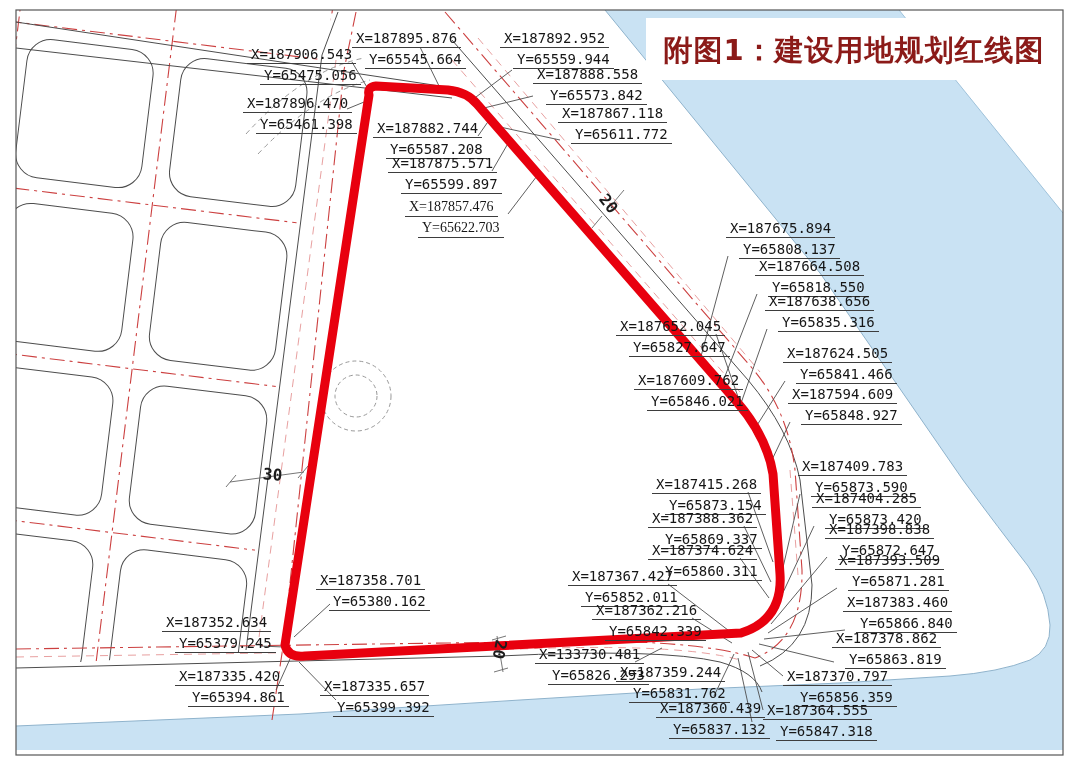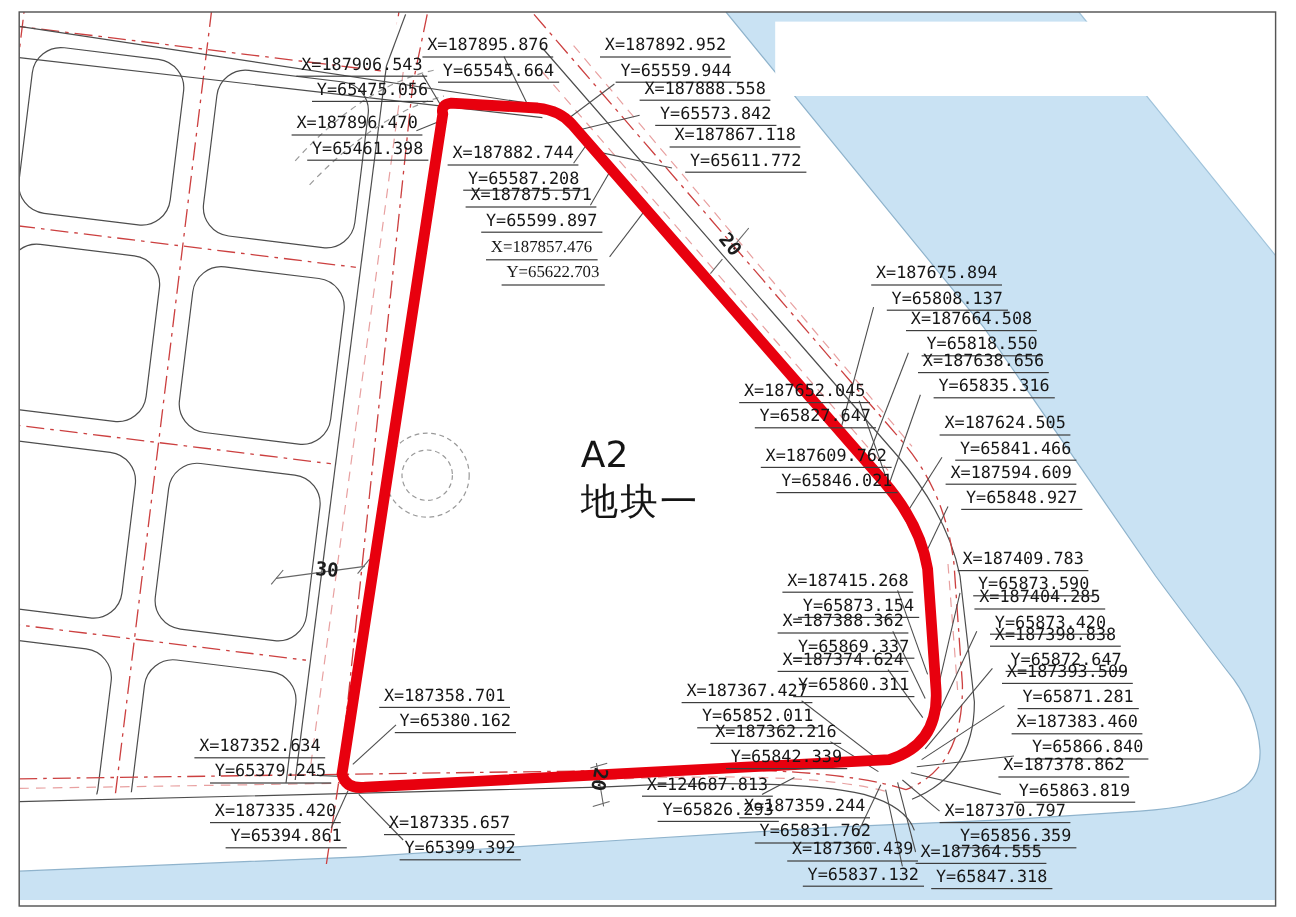--- a/index.html
+++ b/index.html
@@ -176,25 +176,22 @@
         </g>
 
       <path d="M369,95 Q367,87 376,86 L448,90 Q467,92 477,104 L737,402
                Q767,437 773,474 L780,574 Q783,620 741,633 L305,656
                Q288,658 285,645 Z" fill="none" stroke="#e8000e" stroke-width="9" stroke-linejoin="round"></path>
     </g>
 
     <rect x="16" y="10" width="1047" height="745" fill="none" stroke="#555555" stroke-width="1.2"></rect>
   </svg>
 
-
-  <div class="plot-label">
-    <span class="code">A2</span>
-    <span class="name">地块一</span>
-  </div>
+  <div class="map-title">附图1：建设用地规划红线图</div>
+
 
   <div id="labels-layer">
       <div class="coord-label" style="left: 247px; top: 46px;">
         <span class="ln x">X=187906.543</span>
         <span class="ln y">Y=65475.056</span>
       </div>
       <div class="coord-label" style="left: 243px; top: 95px;">
         <span class="ln x">X=187896.470</span>
         <span class="ln y">Y=65461.398</span>
       </div>
@@ -300,21 +297,21 @@
       </div>
       <div class="coord-label" style="left: 568px; top: 568px;">
         <span class="ln x">X=187367.427</span>
         <span class="ln y">Y=65852.011</span>
       </div>
       <div class="coord-label" style="left: 592px; top: 602px;">
         <span class="ln x">X=187362.216</span>
         <span class="ln y">Y=65842.339</span>
       </div>
       <div class="coord-label" style="left: 535px; top: 646px;">
-        <span class="ln x">X=124687.813</span>
+        <span class="ln x">X=133730.481</span>
         <span class="ln y">Y=65826.293</span>
       </div>
       <div class="coord-label" style="left: 616px; top: 664px;">
         <span class="ln x">X=187359.244</span>
         <span class="ln y">Y=65831.762</span>
       </div>
       <div class="coord-label" style="left: 656px; top: 700px;">
         <span class="ln x">X=187360.439</span>
         <span class="ln y">Y=65837.132</span>
       </div>

